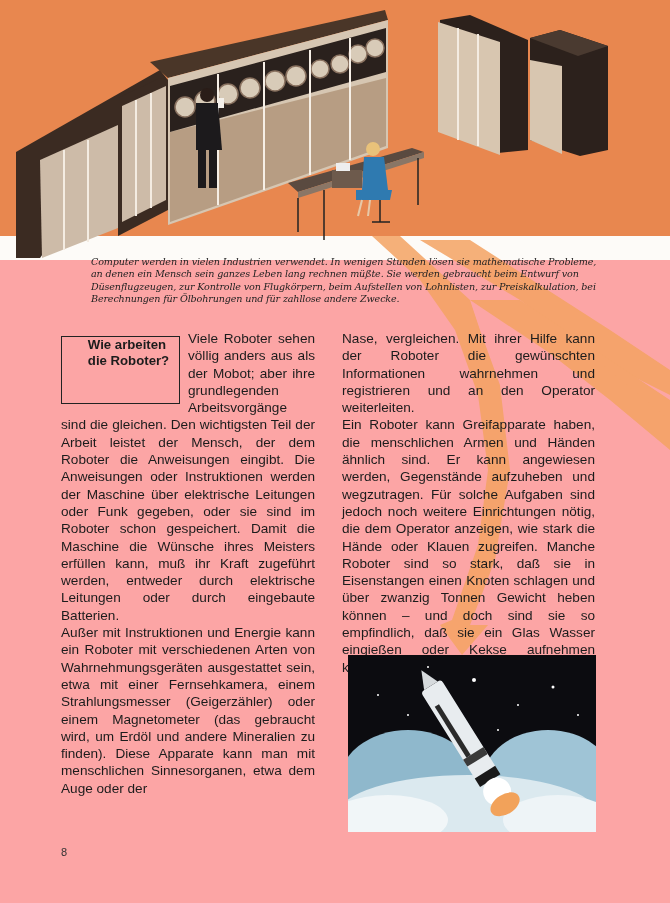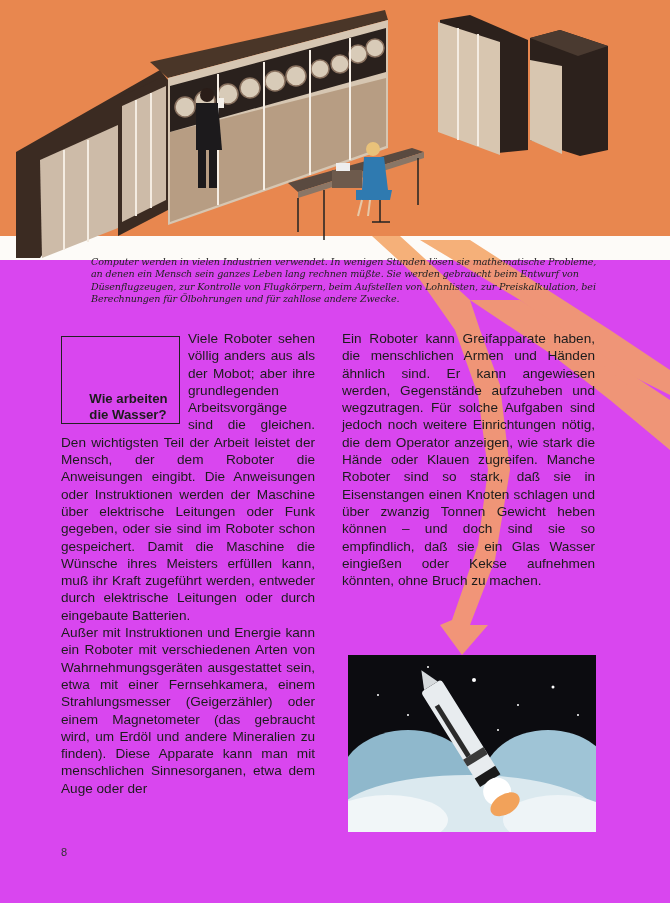--- a/index.html
+++ b/index.html
@@ -1,33 +1,33 @@
 <!DOCTYPE html>
 <html><head>
   <meta charset="utf-8">
   <style>
     html, body { margin: 0; padding: 0; background: #ffffff; }
     body { width: 670px; height: 903px; position: relative; overflow: hidden; font-family: "Liberation Sans", sans-serif; color: #1a1a1a; }
-    .page { position: absolute; left: 0; top: 0; width: 670px; height: 903px; background: #d946ef; }
+    .page { position: absolute; left: 0; top: 0; width: 670px; height: 903px; background: #fca5a5; }
 
     
     .top-illus { position: absolute; left: 0; top: 0; width: 670px; height: 260px; }
     .top-illus svg { display: block; }
 
     
     .rays { position: absolute; left: 0; top: 0; width: 670px; height: 903px; pointer-events: none; }
 
     .caption { position: absolute; left: 91px; top: 256px; width: 510px; font-family: "DejaVu Serif", serif; font-style: italic; font-size: 9.6px; line-height: 12.4px; color: #222; z-index: 3; letter-spacing: -0.15px; }
 
     .col { position: absolute; font-size: 13.6px; line-height: 17.3px; color: #1c1c1c; z-index: 3; }
     .col p { margin: 0; text-align: justify; }
     .col-left { left: 61px; top: 330px; width: 254px; }
     .col-right { left: 342px; top: 330px; width: 253px; }
 
-    .box { float: left; width: 119px; height: 88px; border: 1.2px solid #222; margin: 6px 8px 2px 0; display: flex; align-items: flex-end; justify-content: center; box-sizing: border-box; }
+    .box { float: left; width: 119px; height: 68px; border: 1.2px solid #222; margin: 6px 8px 2px 0; display: flex; align-items: flex-start; justify-content: center; box-sizing: border-box; }
     .box span { font-weight: bold; font-size: 13.2px; line-height: 16px; text-align: center; padding-left: 8px; text-align: left; }
 
     .rocket { position: absolute; left: 348px; top: 655px; width: 248px; height: 177px; z-index: 3; }
 
     .page-number { position: absolute; left: 61px; top: 846px; font-size: 11px; color: #333; z-index: 3; }
   </style>
 </head>
 <body>
 
 <div class="page">
@@ -120,28 +120,29 @@
       <polygon points="470,300 520,300 640,380 670,400 670,425 620,400"></polygon>
       <polygon points="520,330 560,330 670,420 670,450 610,400"></polygon>
     </g>
   </svg>
 
   <div class="caption">Computer werden in vielen Industrien verwendet. In wenigen Stunden lösen sie mathematische Probleme, an denen ein Mensch sein ganzes Leben lang rechnen müßte. Sie werden gebraucht beim Entwurf von Düsenflugzeugen, zur Kontrolle von Flugkörpern, beim Aufstellen von Lohnlisten, zur Preiskalkulation, bei Berechnungen für Ölbohrungen und für zahllose andere Zwecke.</div>
 
   <div class="col col-left">
     <p>
       <span class="box">
-        <span><span>Wie arbeiten</span><br><span>die Wasser?</span></span>
+        <span><span>Wie arbeiten</span><br><span>die Roboter?</span></span>
       </span>
       <span>Viele Roboter sehen völlig anders aus als der Mobot; aber ihre grundlegenden Arbeitsvorgänge sind die gleichen. Den wichtigsten Teil der Arbeit leistet der Mensch, der dem Roboter die Anweisungen eingibt. Die Anweisungen oder Instruktionen werden der Maschine über elektrische Leitungen oder Funk gegeben, oder sie sind im Roboter schon gespeichert. Damit die Maschine die Wünsche ihres Meisters erfüllen kann, muß ihr Kraft zugeführt werden, entweder durch elektrische Leitungen oder durch eingebaute Batterien.</span>
     </p>
     <p>Außer mit Instruktionen und Energie kann ein Roboter mit verschiedenen Arten von Wahrnehmungsgeräten ausgestattet sein, etwa mit einer Fernsehkamera, einem Strahlungsmesser (Geigerzähler) oder einem Magnetometer (das gebraucht wird, um Erdöl und andere Mineralien zu finden). Diese Apparate kann man mit menschlichen Sinnesorganen, etwa dem Auge oder der</p>
   </div>
 
   <div class="col col-right">
+    <p>Nase, vergleichen. Mit ihrer Hilfe kann der Roboter die gewünschten Informationen wahrnehmen und registrieren und an den Operator weiterleiten.</p>
     <p>Ein Roboter kann Greifapparate haben, die menschlichen Armen und Händen ähnlich sind. Er kann angewiesen werden, Gegenstände aufzuheben und wegzutragen. Für solche Aufgaben sind jedoch noch weitere Einrichtungen nötig, die dem Operator anzeigen, wie stark die Hände oder Klauen zugreifen. Manche Roboter sind so stark, daß sie in Eisenstangen einen Knoten schlagen und über zwanzig Tonnen Gewicht heben können – und doch sind sie so empfindlich, daß sie ein Glas Wasser eingießen oder Kekse aufnehmen könnten, ohne Bruch zu machen.</p>
   </div>
 
   <div class="rocket">
     <svg width="248" height="177" viewBox="0 0 248 177">
       <rect x="0" y="0" width="248" height="177" fill="#0c0c10"></rect>
       <g fill="#ffffff">
         <circle cx="126" cy="25" r="2"></circle>
           <circle cx="205" cy="32" r="1.5"></circle>
           <circle cx="30" cy="40" r="1"></circle>

